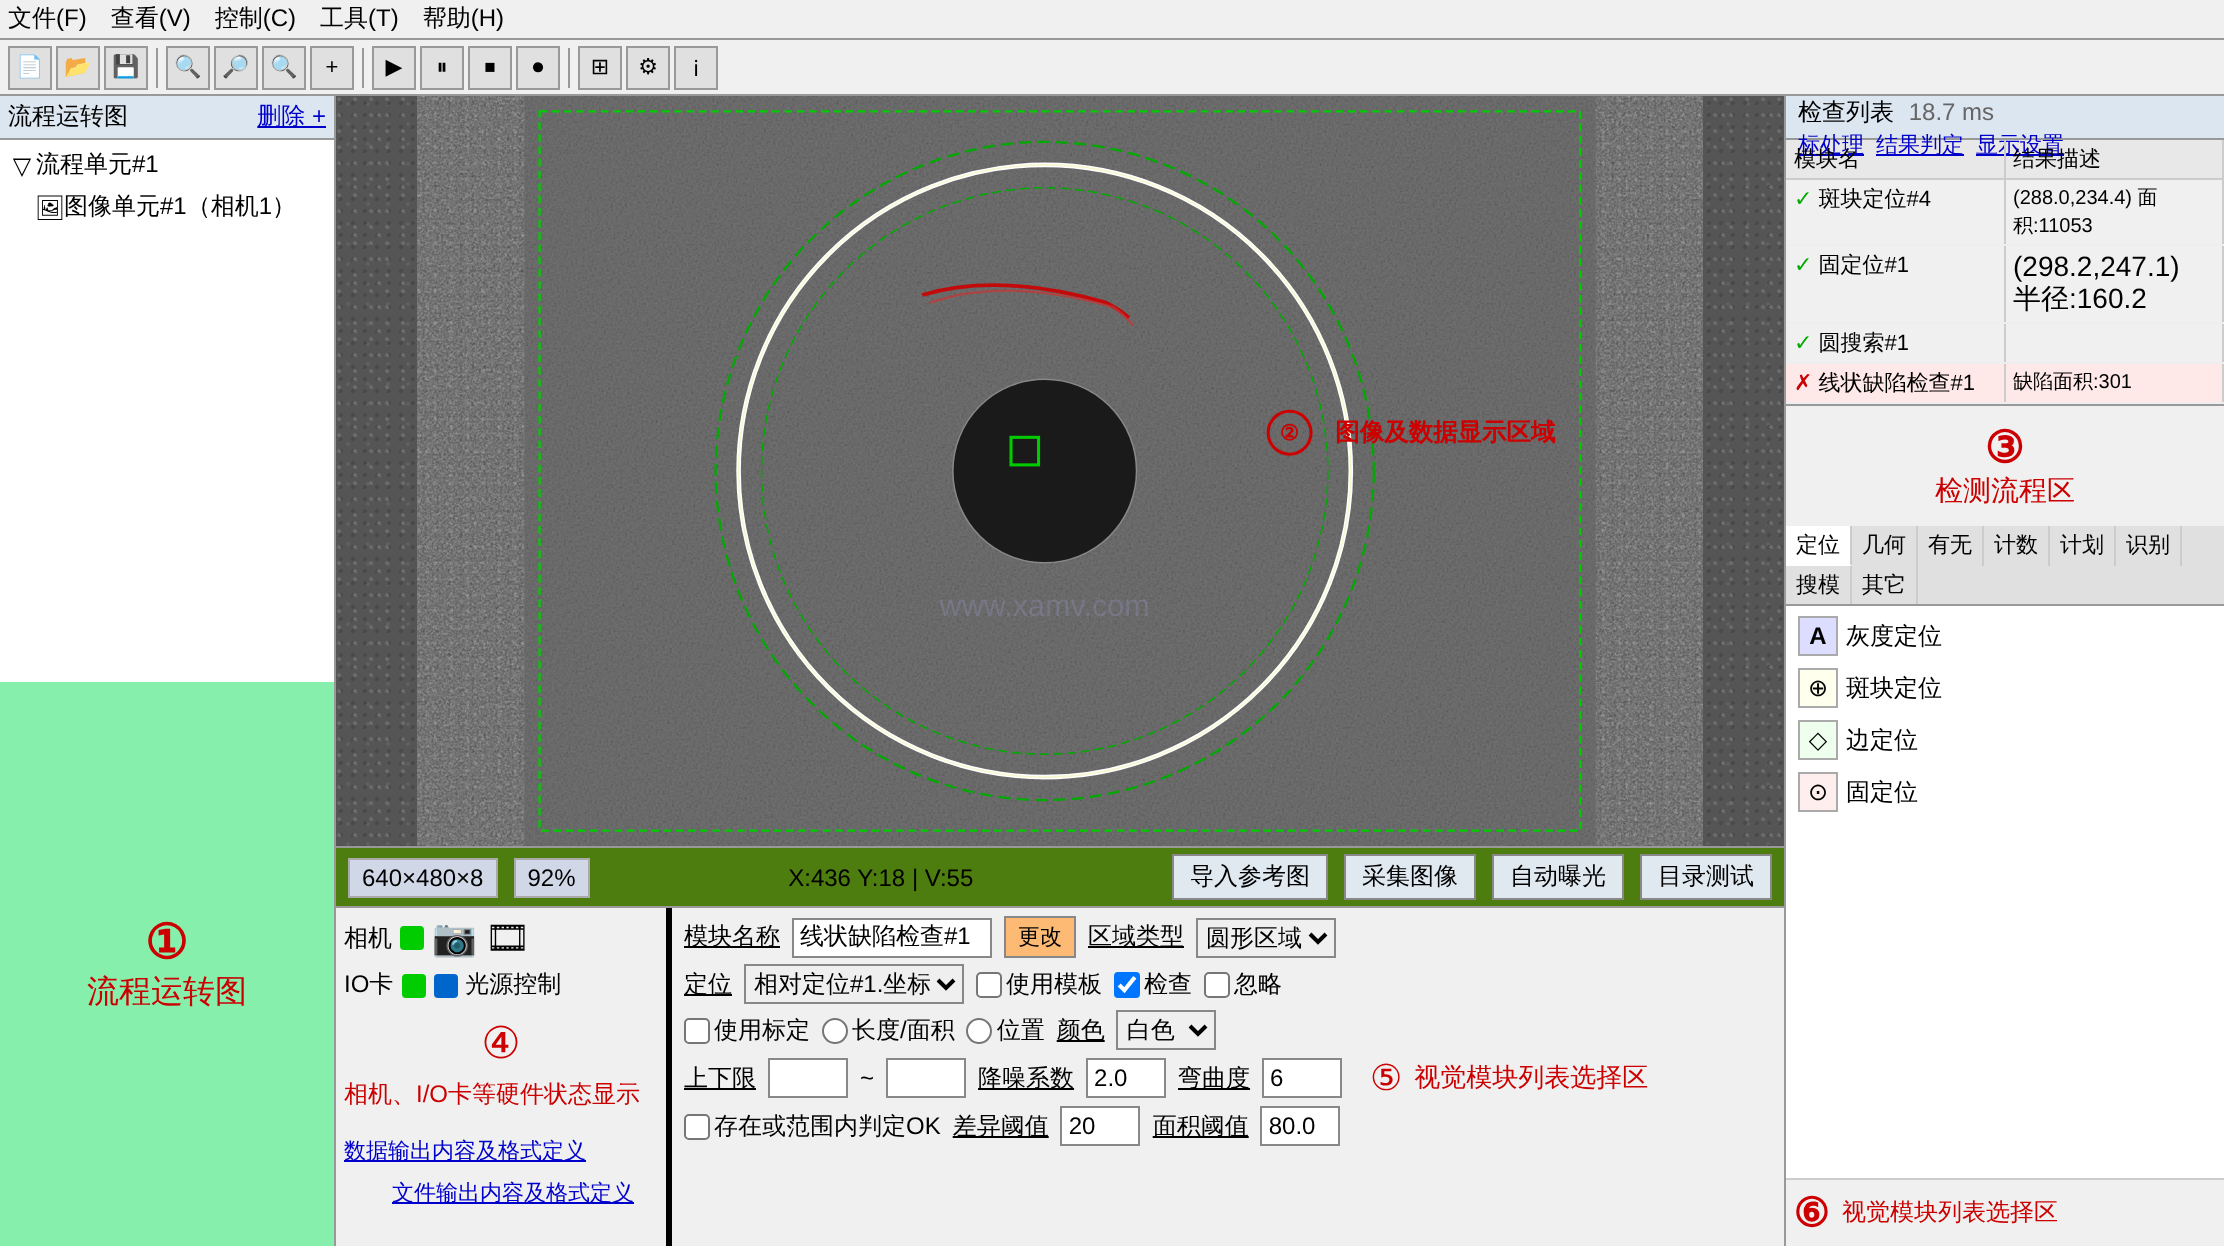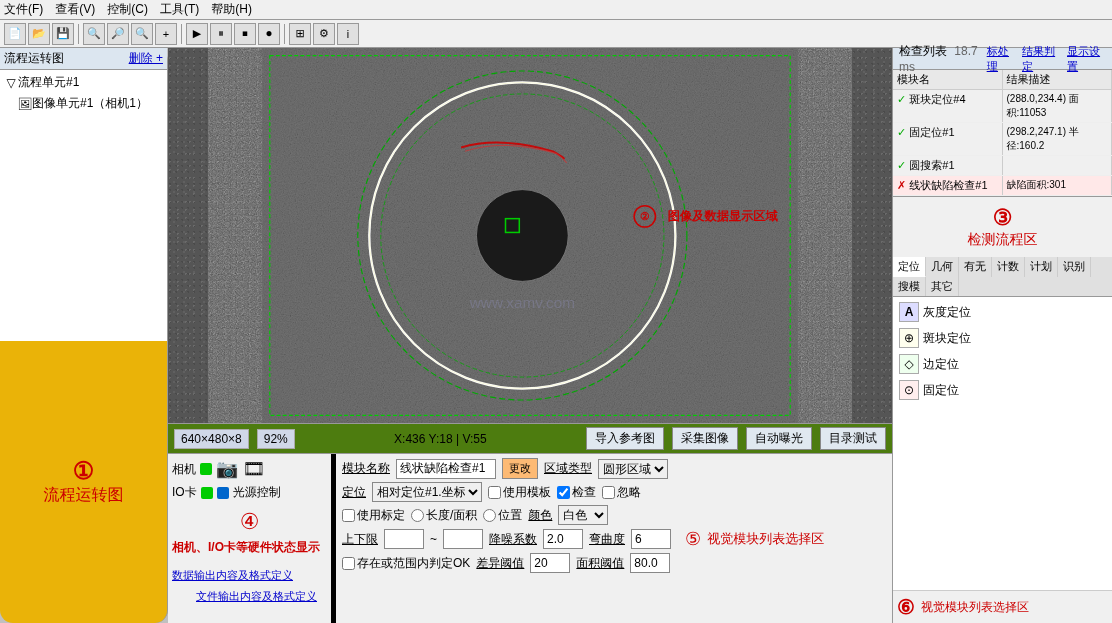--- a/index.html
+++ b/index.html
@@ -11,21 +11,21 @@
     
     
     .toolbar { height: 28px; background: #f0f0f0; border-bottom: 1px solid #999; display: flex; align-items: center; padding: 2px 4px; gap: 2px; }
     .toolbar-btn { width: 22px; height: 22px; background: #e0e0e0; border: 1px solid #999; display: flex; align-items: center; justify-content: center; cursor: pointer; font-size: 11px; }
     .toolbar-sep { width: 1px; height: 20px; background: #999; margin: 0 2px; }
     
     
     .main-container { display: flex; width: 1112px; height: 575px; }
     
     
-    .left-panel { width: 168px; min-width: 168px; border-right: 1px solid #999; display: flex; flex-direction: column; background: #eab308; border-radius: 13px; }
+    .left-panel { width: 168px; min-width: 168px; border-right: 1px solid #999; display: flex; flex-direction: column; background: #86efac; }
     .panel-header { height: 22px; background: #dce6f0; border-bottom: 1px solid #999; display: flex; align-items: center; padding: 0 4px; justify-content: space-between; }
     .panel-header span { font-size: 12px; }
     .tree-area { flex: 1; background: white; padding: 2px; }
     .tree-item { display: flex; align-items: center; padding: 2px 2px; cursor: pointer; font-size: 12px; }
     .tree-item-child { padding-left: 16px; }
     .tree-icon { width: 14px; height: 14px; display: inline-flex; align-items: center; justify-content: center; }
     
     
     .center-panel { flex: 1; display: flex; flex-direction: column; background: #4a4a4a; }
     
@@ -34,42 +34,42 @@
     
     
     .image-toolbar { height: 30px; background: #4d7c0f; border-top: 1px solid #999; display: flex; align-items: center; padding: 0 6px; gap: 8px; font-size: 12px; }
     .img-info { background: #d0d8e8; padding: 2px 6px; border: 1px solid #aaa; }
     .img-btn { padding: 2px 8px; background: #e0e8f0; border: 1px solid #888; cursor: pointer; font-size: 12px; }
     
     
     .params-area { height: 170px; background: #f0f0f0; border-top: 1px solid #999; display: flex; }
     
     
-    .hw-panel { width: 168px; min-width: 168px; border-right: 5px solid #000000; padding: 4px; display: flex; flex-direction: column; gap: 4px; }
+    .hw-panel { width: 168px; min-width: 168px; border-right: 3px solid #000000; padding: 4px; display: flex; flex-direction: column; gap: 4px; }
     .hw-row { display: flex; align-items: center; gap: 4px; font-size: 12px; }
     .status-dot { width: 12px; height: 12px; border-radius: 2px; display: inline-block; }
     .dot-green { background: #00cc00; }
     .dot-blue { background: #0066cc; }
     .link-text { color: #0000cc; text-decoration: underline; cursor: pointer; font-size: 11px; }
     
     
     .module-params { flex: 1; padding: 4px 6px; display: flex; flex-direction: column; gap: 3px; font-size: 12px; overflow: hidden; }
     .params-row { display: flex; align-items: center; gap: 6px; flex-wrap: wrap; }
     .param-label { white-space: nowrap; text-decoration: underline; }
     .param-input { height: 20px; border: 1px solid #888; padding: 0 3px; font-size: 12px; min-width: 40px; }
     .param-select { height: 20px; border: 1px solid #888; font-size: 12px; }
     .checkbox-label { display: flex; align-items: center; gap: 2px; }
     .update-btn { padding: 2px 6px; background: #fdba74; border: 1px solid #888; cursor: pointer; font-size: 11px; }
     
     
     .right-panel { width: 220px; min-width: 220px; border-left: 1px solid #999; display: flex; flex-direction: column; background: #f0f0f0; }
     
     
     .insp-table { border-bottom: 1px solid #999; }
-    .insp-header { height: 22px; background: #dce6f0; display: flex; align-items: center; padding: 0 6px; justify-content: space-between; font-size: 12px; border-bottom: 1px solid #999; }
+    .insp-header { height: 22px; background: #dce6f0; display: flex; padding: 0 6px; justify-content: space-between; font-size: 12px; border-bottom: 1px solid #999; flex-direction: column; }
     .insp-header-links { display: flex; gap: 6px; text-decoration: underline; }
     .insp-link { color: #0000cc; text-decoration: underline; cursor: pointer; font-size: 11px; }
     .table-header { display: grid; grid-template-columns: 1fr 1fr; background: #e8e8e8; border-bottom: 1px solid #ccc; }
     .table-cell { padding: 2px 4px; font-size: 11px; border-right: 1px solid #ccc; }
     .table-row-data { display: grid; grid-template-columns: 1fr 1fr; border-bottom: 1px solid #eee; }
     .status-ok { color: #00aa00; }
     .status-err { color: #cc0000; }
     .module-tabs { display: flex; flex-wrap: wrap; border-bottom: 1px solid #999; background: #e0e0e0; }
     .mod-tab { padding: 2px 5px; font-size: 11px; cursor: pointer; border-right: 1px solid #ccc; background: #e0e0e0; }
     .mod-tab.active { background: #fff; border-bottom: 1px solid #fff; }
@@ -203,21 +203,21 @@
           <span style="font-size:18px;">📷</span>
           <span style="font-size:18px;">🎞</span>
         </div>
         <div class="hw-row">
           <span>IO卡</span>
           <span class="status-dot dot-green"></span>
           <span class="status-dot dot-blue"></span>
           <span>光源控制</span>
         </div>
         <div style="margin-top:4px; font-size:22px; color:#cc0000; text-align:center;">④</div>
-        <div style="font-size:12px; color:#cc0000;font-weight:bold;">相机、I/O卡等硬件状态显示</div>
+        <div style="font-size:12px; color:#cc0000;">相机、I/O卡等硬件状态显示</div>
         <div style="margin-top:8px;">
           <a class="link-text">数据输出内容及格式定义</a>
         </div>
         <div style="margin-top:2px;margin-left:24px;">
           <a class="link-text">文件输出内容及格式定义</a>
         </div>
       </div>
 
       <div class="module-params">
         <div class="params-row">
@@ -315,21 +315,21 @@
           <span class="status-ok">✓ </span>
           <span>斑块定位#4</span>
         </div>
         <div class="table-cell" style="font-size:10px;">(288.0,234.4) 面积:11053</div>
       </div>
       <div class="table-row-data">
         <div class="table-cell">
           <span class="status-ok">✓ </span>
           <span>固定位#1</span>
         </div>
-        <div class="table-cell" style="font-size:10px;">(298.2,247.1) 半径:160.2</div>
+        <div class="table-cell" style="font-size:14px;">(298.2,247.1) 半径:160.2</div>
       </div>
       <div class="table-row-data">
         <div class="table-cell">
           <span class="status-ok">✓ </span>
           <span>圆搜索#1</span>
         </div>
         <div class="table-cell"></div>
       </div>
       <div class="table-row-data" style="background:#ffe8e8;">
         <div class="table-cell">

